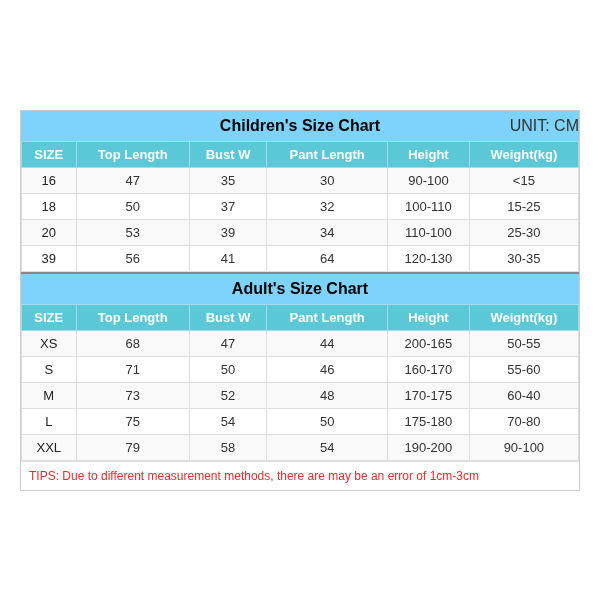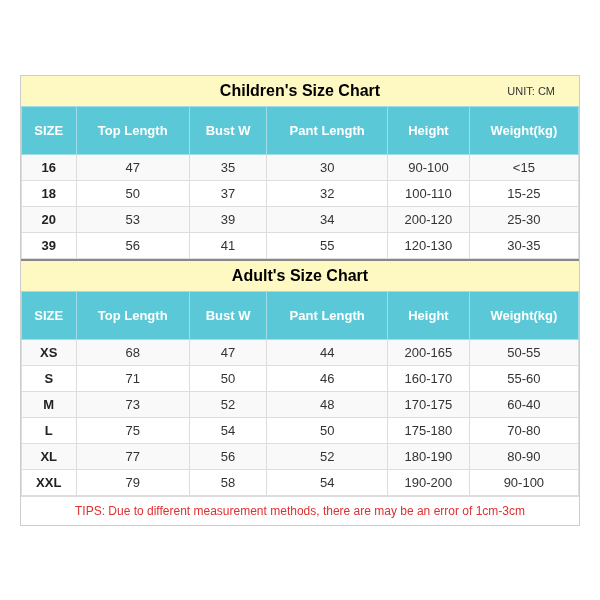--- a/index.html
+++ b/index.html
@@ -11,70 +11,69 @@
       font-size: 13px;
       display: flex;
       align-items: center;
       justify-content: center;
     }
     .container {
       width: 560px;
       border: 1px solid #ccc;
     }
     .section-title-row {
-      background: #fef9c3;
+      background: #7dd3fc;
       text-align: center;
       padding: 6px 4px;
       position: relative;
     }
     .section-title {
       font-size: 16px;
       font-weight: bold;
       color: #000;
     }
     .unit-label {
       position: absolute;
-      right: 24px;
+      right: 0;
       top: 50%;
       transform: translateY(-50%);
-      font-size: 11px;
+      font-size: 16px;
       color: #333;
     }
     table {
       width: 100%;
       border-collapse: collapse;
     }
     thead tr th {
       background: #5bc8d8;
       color: #fff;
       font-weight: bold;
       text-align: center;
-      padding: 16px 4px;
+      padding: 5px 4px;
       border: 1px solid #a0dde8;
       font-size: 13px;
     }
     tbody tr td {
       text-align: center;
       padding: 5px 4px;
       border: 1px solid #ddd;
       color: #333;
       font-size: 13px;
     }
     tbody tr:nth-child(odd) td {
       background: #f9f9f9;
     }
     tbody tr:nth-child(even) td {
       background: #fff;
     }
     tbody tr td:first-child {
-      font-weight: bold;
+      font-weight: normal;
       color: #222;
     }
     .tips-row {
-      text-align: center;
       padding: 7px 8px;
       font-size: 12px;
       color: #e03030;
       border-top: 1px solid #ddd;
     }
     .divider {
       border-top: 2px solid #888;
     }
   </style>
 </head>
@@ -113,28 +112,28 @@
           <td>37</td>
           <td>32</td>
           <td>100-110</td>
           <td>15-25</td>
         </tr>
         <tr>
           <td>20</td>
           <td>53</td>
           <td>39</td>
           <td>34</td>
-          <td>200-120</td>
+          <td>110-100</td>
           <td>25-30</td>
         </tr>
         <tr>
           <td>39</td>
           <td>56</td>
           <td>41</td>
-          <td>55</td>
+          <td>64</td>
           <td>120-130</td>
           <td>30-35</td>
         </tr>
       </tbody>
   </table>
 
   <div class="divider"></div>
 
   <div class="section-title-row">
     <span class="section-title">Adult's Size Chart</span>
@@ -178,28 +177,20 @@
         </tr>
         <tr>
           <td>L</td>
           <td>75</td>
           <td>54</td>
           <td>50</td>
           <td>175-180</td>
           <td>70-80</td>
         </tr>
         <tr>
-          <td>XL</td>
-          <td>77</td>
-          <td>56</td>
-          <td>52</td>
-          <td>180-190</td>
-          <td>80-90</td>
-        </tr>
-        <tr>
           <td>XXL</td>
           <td>79</td>
           <td>58</td>
           <td>54</td>
           <td>190-200</td>
           <td>90-100</td>
         </tr>
       </tbody>
   </table>
 

